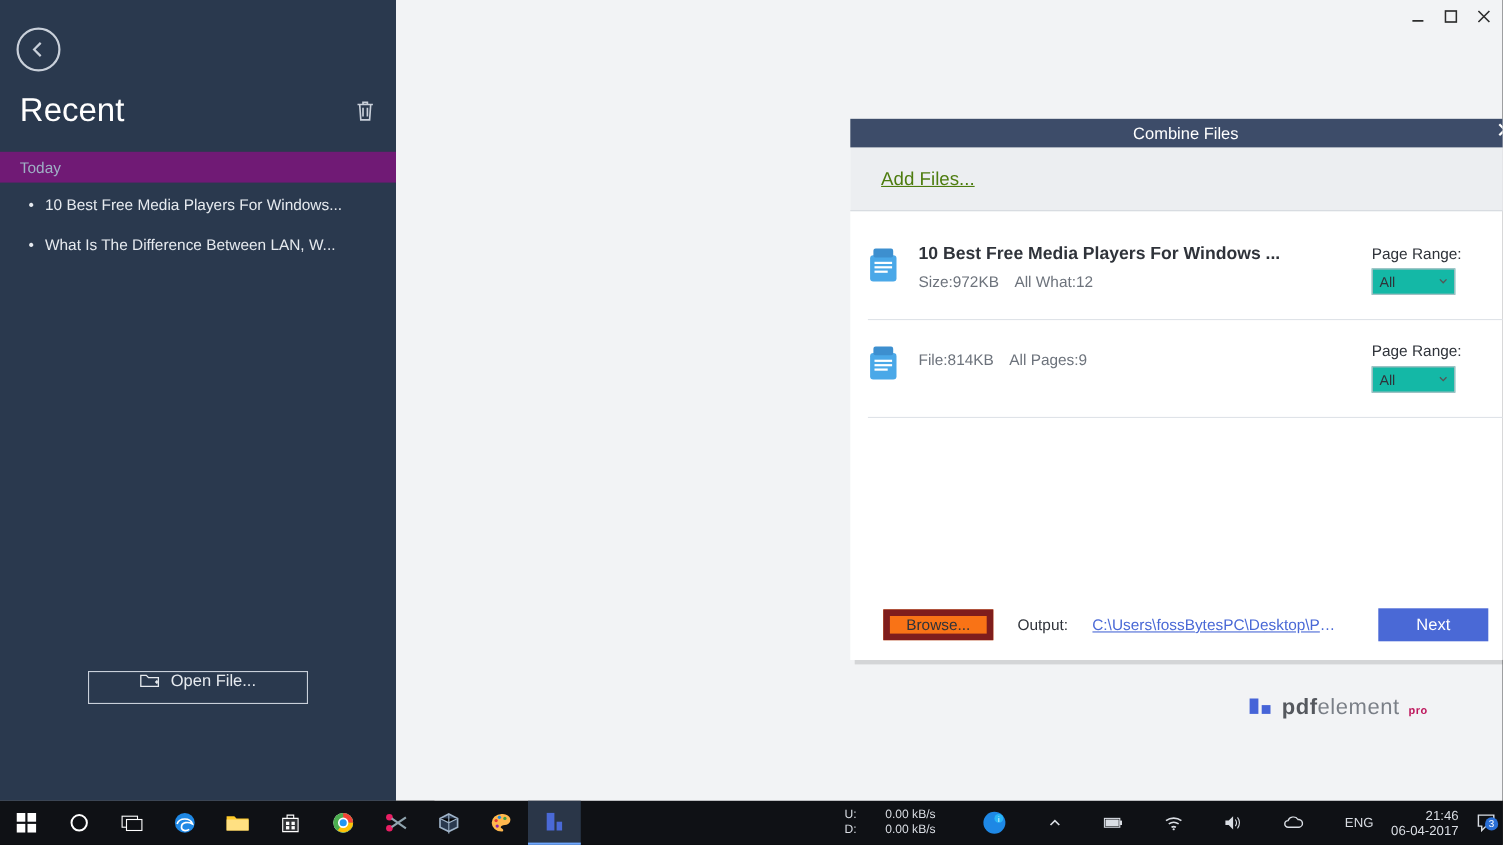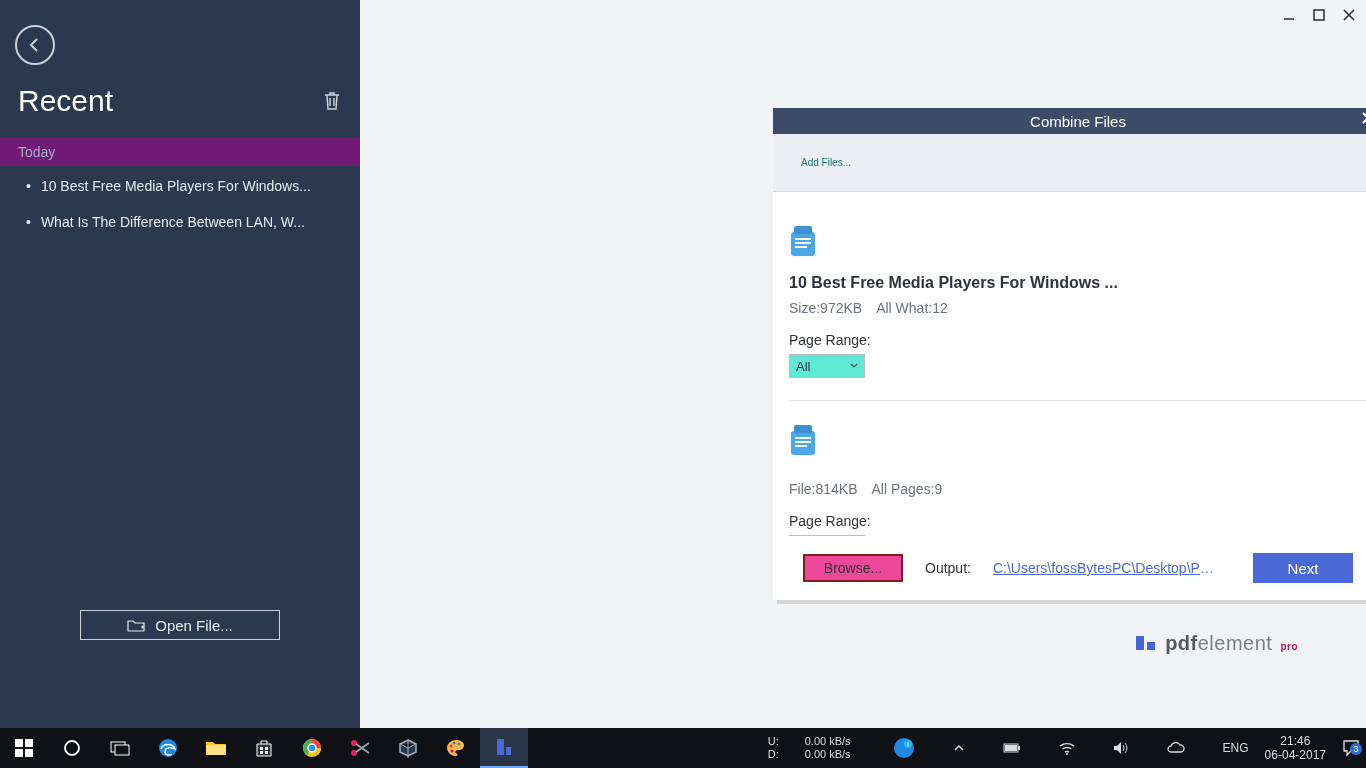--- a/index.html
+++ b/index.html
@@ -56,21 +56,21 @@
   .recent-item::before {
     content: "•"; color: #e6eaef; font-size: 14px; margin-left: 4px;
   }
   .open-file-btn {
     position: absolute;
     bottom: 88px; left: 80px;
     width: 200px; height: 30px;
     border: 1px solid #c9d0da;
     background: transparent;
     color: #e6eaef;
-    display: flex; align-items: center; justify-content: center; gap: 10px;
+    display: flex; justify-content: center; gap: 10px;
     font-size: 15px;
     cursor: pointer;
   }
 
   
   .main {
     flex: 1; position: relative; height: 100%;
     background: #f2f3f5;
   }
   .win-controls {
@@ -127,50 +127,49 @@
     font-size: 15px;
   }
   .dlg-title .close { position:absolute; right:8px; top:3px; cursor:pointer; }
   .dlg-addbar {
     height: 58px;
     background: #eceef1;
     border-bottom: 1px solid #d6dadf;
     display: flex; align-items: center;
     padding: 0 28px;
   }
-  .dlg-addbar a { color:#0f766e; font-size:10px; cursor:pointer; }
+  .dlg-addbar a { color:#4d7c0f; font-size:17px; text-decoration: underline; cursor:pointer; }
   .dlg-files { flex:1; padding: 10px 16px 0 16px; overflow:hidden; }
   .file-row {
     display:flex; align-items:flex-start; gap:16px;
     padding: 20px 0 22px 0;
     border-bottom: 1px solid #dfe3e8;
-    flex-direction: column;
   }
   .file-row:last-child{}
   .file-icon { width:30px; flex-shrink:0; margin-top:2px; }
   .file-info { flex:1; min-width:0; }
   .file-title { font-size:16px; color:#2f333a; font-weight:600; white-space:nowrap; overflow:hidden; text-overflow:ellipsis; }
   .file-meta { margin-top:8px; font-size:14px; color:#6d737c; display:flex; gap:14px;text-align:center; }
   .file-range { width:120px; flex-shrink:0; text-align:left; }
   .file-range label { font-size:14px; color:#2f333a; display:block; margin-bottom:6px; }
   .select {
     width:76px; height:24px;
-    border:1px solid #b9bec6; background:#5eead4;
+    border:1px solid #b9bec6; background:#14b8a6;
     display:flex; align-items:center; justify-content:space-between;
     padding:0 6px; font-size:13px; color:#2f333a; cursor:pointer;
   }
   .dlg-footer {
     height: 64px;
     display:flex; align-items:center;
     padding: 0 30px;
     gap: 22px;
   }
   .btn-browse {
     width:100px; height:28px;
-    border:2px solid #7f1d1d; background:#ec4899; color:#2f333a;
+    border:6px solid #7f1d1d; background:#f97316; color:#2f333a;
     font-size:14px; cursor:pointer;
   }
   .output-label { font-size:14px; color:#2f333a; }
   .output-path  { font-size:14px; color:#4a69d6; text-decoration:underline; max-width:230px; white-space:nowrap; overflow:hidden; text-overflow:ellipsis; display:inline-block; cursor:pointer;}
   .btn-next {
     margin-left:auto;
     width:100px; height:30px;
     background:#4a69d6; color:#fff; border:none;
     font-size:15px; cursor:pointer;
   }
@@ -190,21 +189,21 @@
     cursor:pointer;
   }
   .tb-item.active { background:#2a3648; border-bottom:2px solid #6fa8ff; }
   .tb-right {
     margin-left:auto; display:flex; align-items:center; height:100%; gap:10px; padding-right:6px;
   }
   .net-stats { font-size:11px; line-height:13px; text-align:left; margin-right:4px;}
   .net-stats div{display:flex;gap:6px;}
   .tray-icons { display:flex; align-items:center; gap:10px; }
   .tray-icons span{display:flex;align-items:center;cursor:pointer;margin-left:28px;}
-  .clock { text-align:center; font-size:12px; line-height:14px; margin:0 6px;}
+  .clock { text-align:right; font-size:12px; line-height:14px; margin:0 6px;}
   .notif { position:relative; }
   .notif-badge{position:absolute;bottom:2px;right:-2px;background:#2a6fd6;color:#fff;font-size:9px;width:12px;height:12px;border-radius:50%;display:flex;align-items:center;justify-content:center;}
 
   svg { display:block; }
 </style>
 </head>
 <body>
 
 <div class="app">
 

